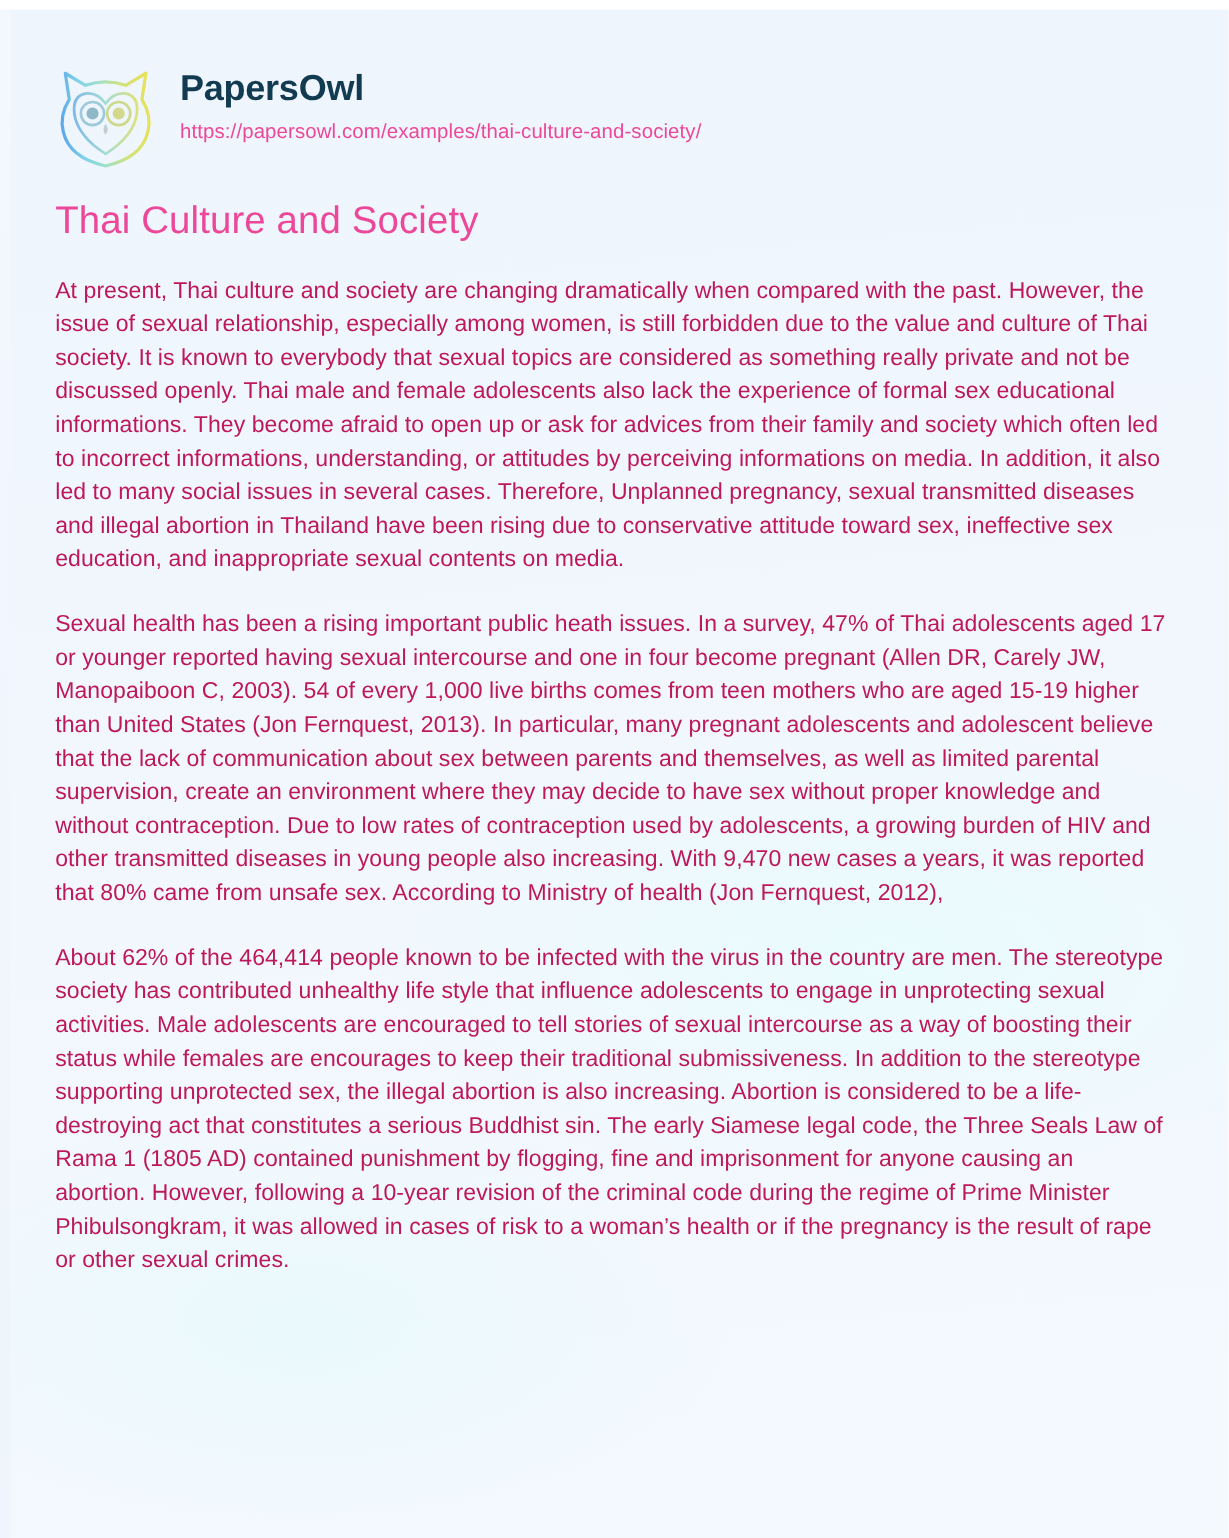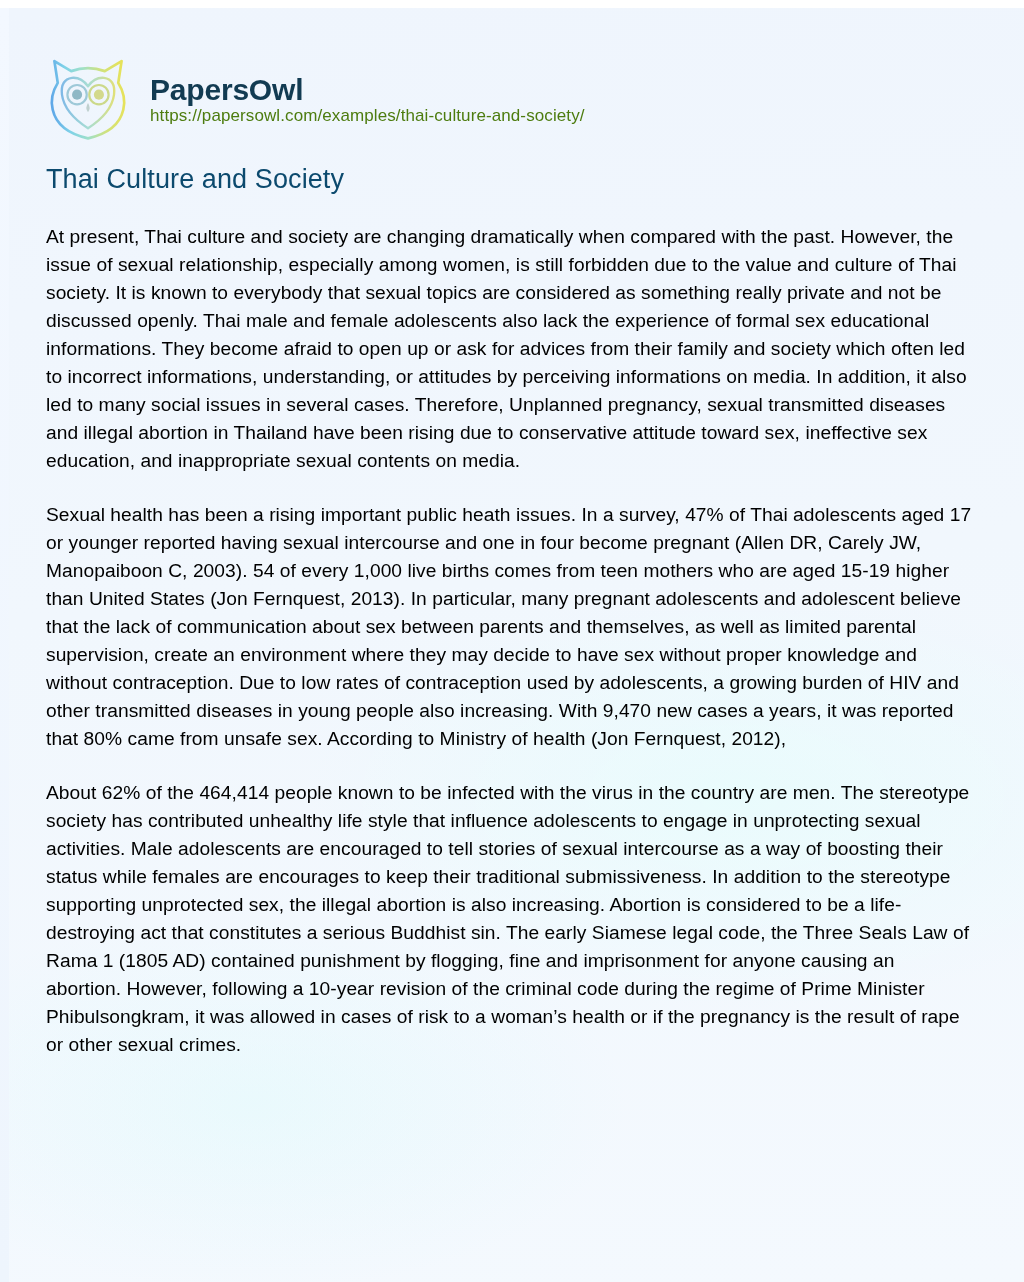--- a/index.html
+++ b/index.html
@@ -52,21 +52,21 @@
     width: 1024px;
     height: 1282px;
   }
 
   
   .brand {
     position: absolute;
     left: 46px;
     top: 52px;
     display: flex;
-    align-items: center;
+    align-items: flex-start;
   }
   .brand-logo {
     width: 84px;
     height: 88px;
     flex: 0 0 auto;
     margin-top: 2px;
   }
   .brand-text {
     margin-left: 20px;
     display: flex;
@@ -76,44 +76,45 @@
   .brand-name {
     font-size: 30px;
     font-weight: bold;
     color: #123b52;
     letter-spacing: -0.2px;
     line-height: 1.05;
     margin-top: 6px;
   }
   .brand-url {
     font-size: 17px;
-    color: #4d7c0f;
+    color: #ec4899;
     line-height: 1.2;
+    margin-top: 10px;
     letter-spacing: 0.1px;
   }
 
   
   #article {
     position: absolute;
     left: 46px;
     top: 163px;
     width: 928px;
   }
   .doc-title {
-    font-size: 27px;
+    font-size: 32px;
     font-weight: normal;
-    color: #0c4a6e;
+    color: #ec4899;
     margin: 0 0 26px 0;
     line-height: 1.25;
     letter-spacing: 0.1px;
   }
   .para {
     font-size: 19.2px;
     line-height: 28px;
-    color: #000000;
+    color: #be185d;
     margin: 0 0 26px 0;
     letter-spacing: 0.05px;
     text-align: left;
   }
   .para:last-child { margin-bottom: 0; }
 </style>
 </head>
 <body>
 
 <div id="page">

